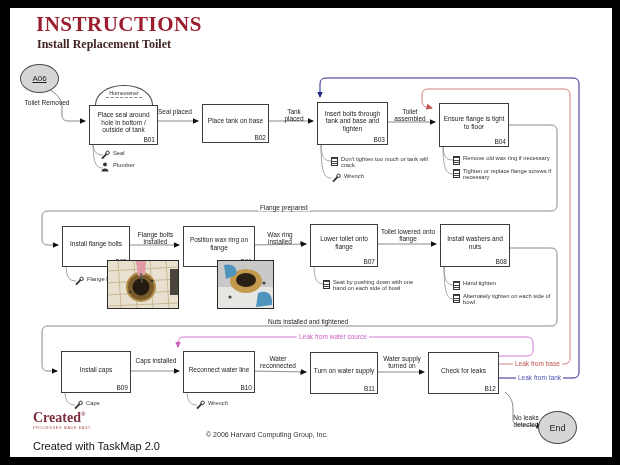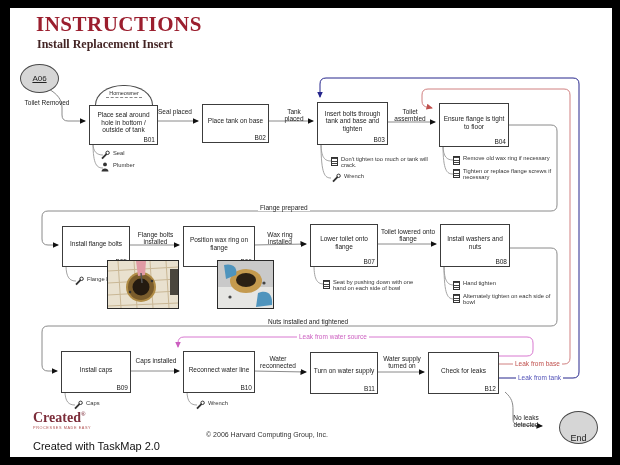--- a/index.html
+++ b/index.html
@@ -86,27 +86,27 @@
       <path d="M444,265 C444,296 448,299 454,299"></path>
       <path d="M65,391 C65,402 69,405 75,405"></path>
       <path d="M187,391 C187,402 191,405 197,405"></path>
     </g>
     <path stroke="#26268c" stroke-width="1" fill="none" marker-end="url(#an)" d="M497,378 L573,378 Q579,378 579,372 L579,84 Q579,78 573,78 L326,78 Q320,78 320,84 L320,97"></path>
     <path stroke="#d08080" stroke-width="1" fill="none" marker-end="url(#ar)" d="M497,364 L564,364 Q570,364 570,358 L570,95 Q570,89 564,89 L428,89 Q422,89 422,95 L422,101 Q422,107 428,107 L432,108"></path>
     <path stroke="#d878d0" stroke-width="1" fill="none" marker-end="url(#ap)" d="M497,356 L527,356 Q533,356 533,350 L533,343 Q533,337 527,337 L184,337 Q178,337 178,343 L178,347"></path>
   </svg>
 
   <div class="abs title" style="left:36px;top:12px;">INSTRUCTIONS</div>
-  <div class="abs subtitle" style="left:37px;top:37px;">Install Replacement Insert</div>
+  <div class="abs subtitle" style="left:37px;top:37px;">Install Replacement Toilet</div>
 
   <div class="oval" style="left:20px;top:64px;width:37px;height:27px;text-decoration:underline;">
       <span>A06</span>
     </div>
   <div class="lbl" style="left:14px;top:99px;width:66px;">Toilet Removed</div>
-  <div class="oval" style="left:559px;top:411px;width:37px;height:31px;font-size:9px;align-items:flex-end;">
+  <div class="oval" style="left:538px;top:411px;width:37px;height:31px;font-size:9px;">
       <span>End</span>
     </div>
   <div class="lbl" style="left:505px;top:414px;width:42px;">No leaks detected</div>
 
   <div class="dome" style="left:95px;top:85px;width:56px;height:21px;">
     <span>Homeowner</span>
   </div>
 
   <div class="box" style="left:89px;top:105px;width:67px;height:38px;">
     <div class="t">Place seal around hole in bottom / outside of tank</div>

